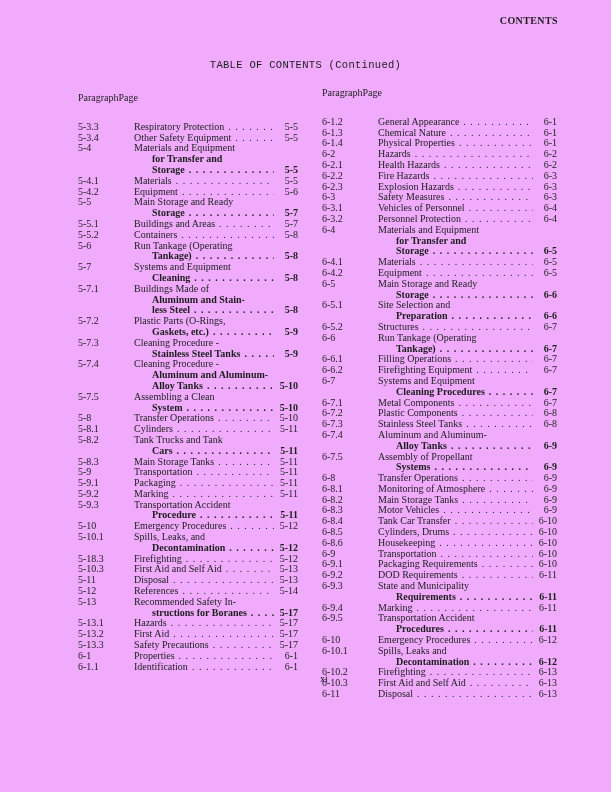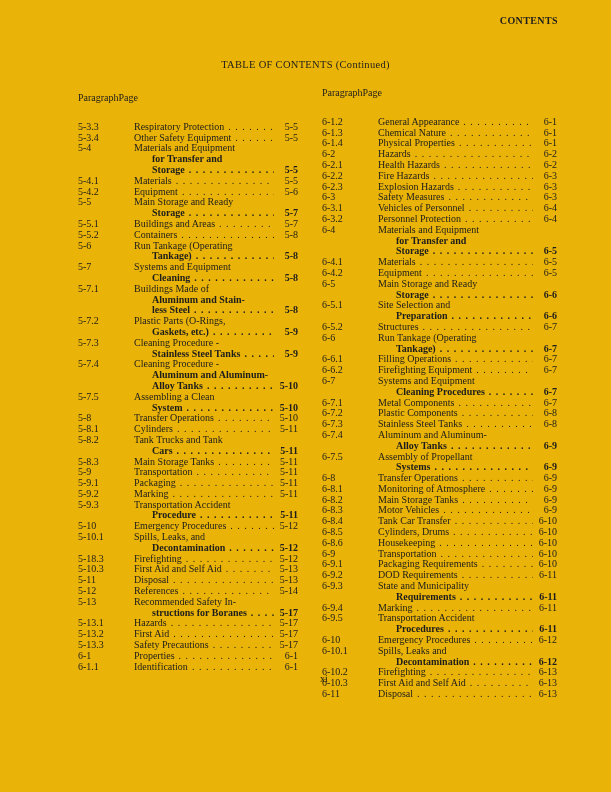--- a/index.html
+++ b/index.html
@@ -1,21 +1,21 @@
 <!DOCTYPE html>
 <html><head>
 <meta charset="utf-8">
 <style>
   * { margin: 0; padding: 0; box-sizing: border-box; }
   html, body { background: #ffffff; }
   .page {
     position: relative;
     width: 611px;
     height: 792px;
-    background: #eab308;
+    background: #f0abfc;
     font-family: "Liberation Serif", serif;
     color: #1d1d1d;
     overflow: hidden;
     padding-left: 28px;
   }
   .running-header {
     position: absolute;
     top: 15px;
     right: 53px;
     font-size: 10px;
@@ -23,20 +23,21 @@
     letter-spacing: 0.4px;
   }
   .toc-title {
     position: absolute;
     top: 59px;
     left: 0;
     width: 100%;
     text-align: center;
     font-size: 10.5px;
     letter-spacing: 0.3px;
+    font-family: Liberation Mono, monospace;
   }
   .column {
     position: absolute;
     font-size: 10px;
     line-height: 10.8px;
   }
   .col-left  { left: 78px;  top: 93px; width: 220px; }
   .col-right { left: 322px; top: 88px; width: 235px; }
   .col-header {
     display: flex;

